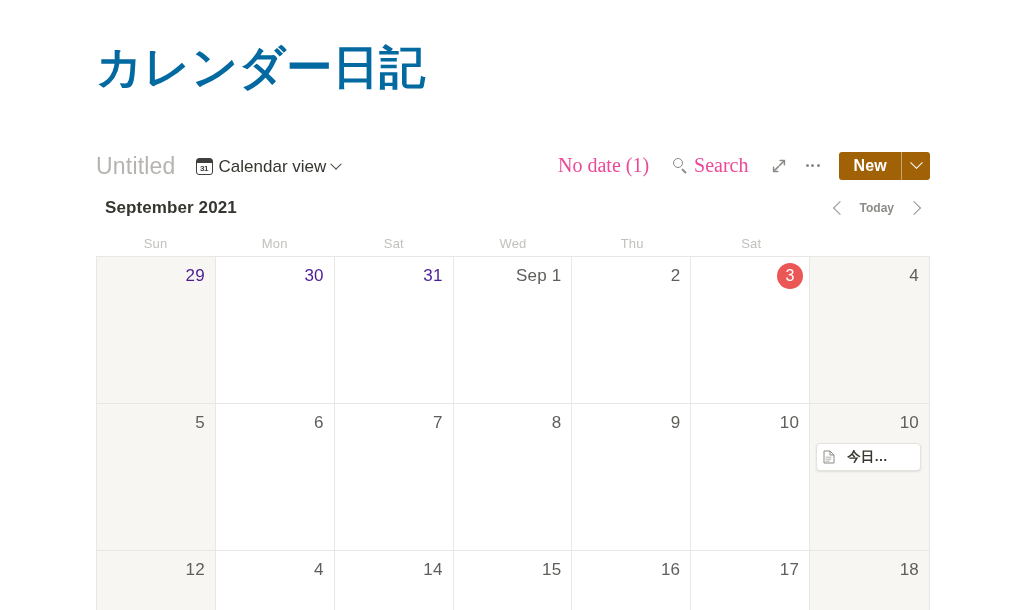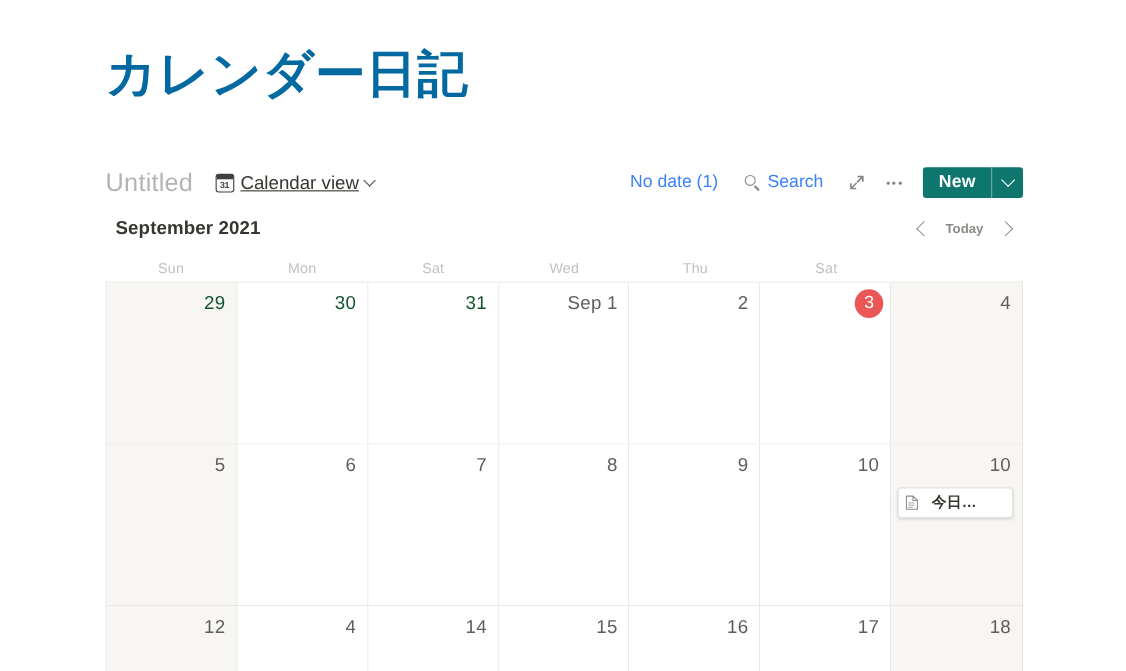--- a/index.html
+++ b/index.html
@@ -94,21 +94,20 @@
     font-weight: 700;
     color: #3f3f3c;
     line-height: 1;
     margin-bottom: 1.5px;
     letter-spacing: -0.4px;
   }
   .view-name {
     font-size: 17px;
     color: #37352f;
     white-space: nowrap;
-    text-decoration: underline;
   }
   .chev {
     display: inline-block;
     width: 9px;
     height: 9px;
     border-right: 1.6px solid #4b4a46;
     border-bottom: 1.6px solid #4b4a46;
     transform: rotate(45deg) translate(-2px, -2px);
     flex: none;
   }
@@ -121,26 +120,27 @@
   .toolbar-right {
     margin-left: auto;
     display: flex;
     align-items: center;
     gap: 0;
   }
   .tb-item {
     display: flex;
     align-items: center;
     gap: 6px;
-    font-size: 16px;
-    color: #3b82f6;
+    font-size: 20px;
+    color: #ec4899;
     cursor: pointer;
     white-space: nowrap;
     padding: 3px 5px;
     border-radius: 3px;
+    font-family: Liberation Serif, serif;
   }
   .tb-item.no-date { margin-right: 14px; }
   .tb-item.search  { margin-right: 12px; }
   .tb-item.expand  { margin-right: 9px; }
   .tb-item.more    { margin-right: 14px; }
 
   .icon-search {
     width: 15px;
     height: 15px;
     position: relative;
@@ -185,21 +185,21 @@
     width: 3px;
     height: 3px;
     border-radius: 50%;
     background: #8b8984;
     display: block;
   }
 
   .new-button {
     display: flex;
     align-items: stretch;
-    background: #0f766e;
+    background: #a16207;
     border-radius: 3px;
     height: 28px;
     overflow: hidden;
     cursor: pointer;
   }
   .new-button-label {
     display: flex;
     align-items: center;
     padding: 0 14px 0 15px;
     color: #ffffff;
@@ -322,21 +322,21 @@
     align-items: flex-start;
     height: 27px;
   }
   .daynum {
     font-size: 17px;
     color: #5f5e5a;
     line-height: 26px;
     padding-right: 2px;
     letter-spacing: 0.2px;
   }
-  .daynum.muted { color: #14532d; }
+  .daynum.muted { color: #4c1d95; }
   .daynum.today {
     background: #eb5757;
     color: #ffffff;
     width: 26px;
     height: 26px;
     border-radius: 50%;
     display: flex;
     align-items: center;
     justify-content: center;
     padding-right: 0;

